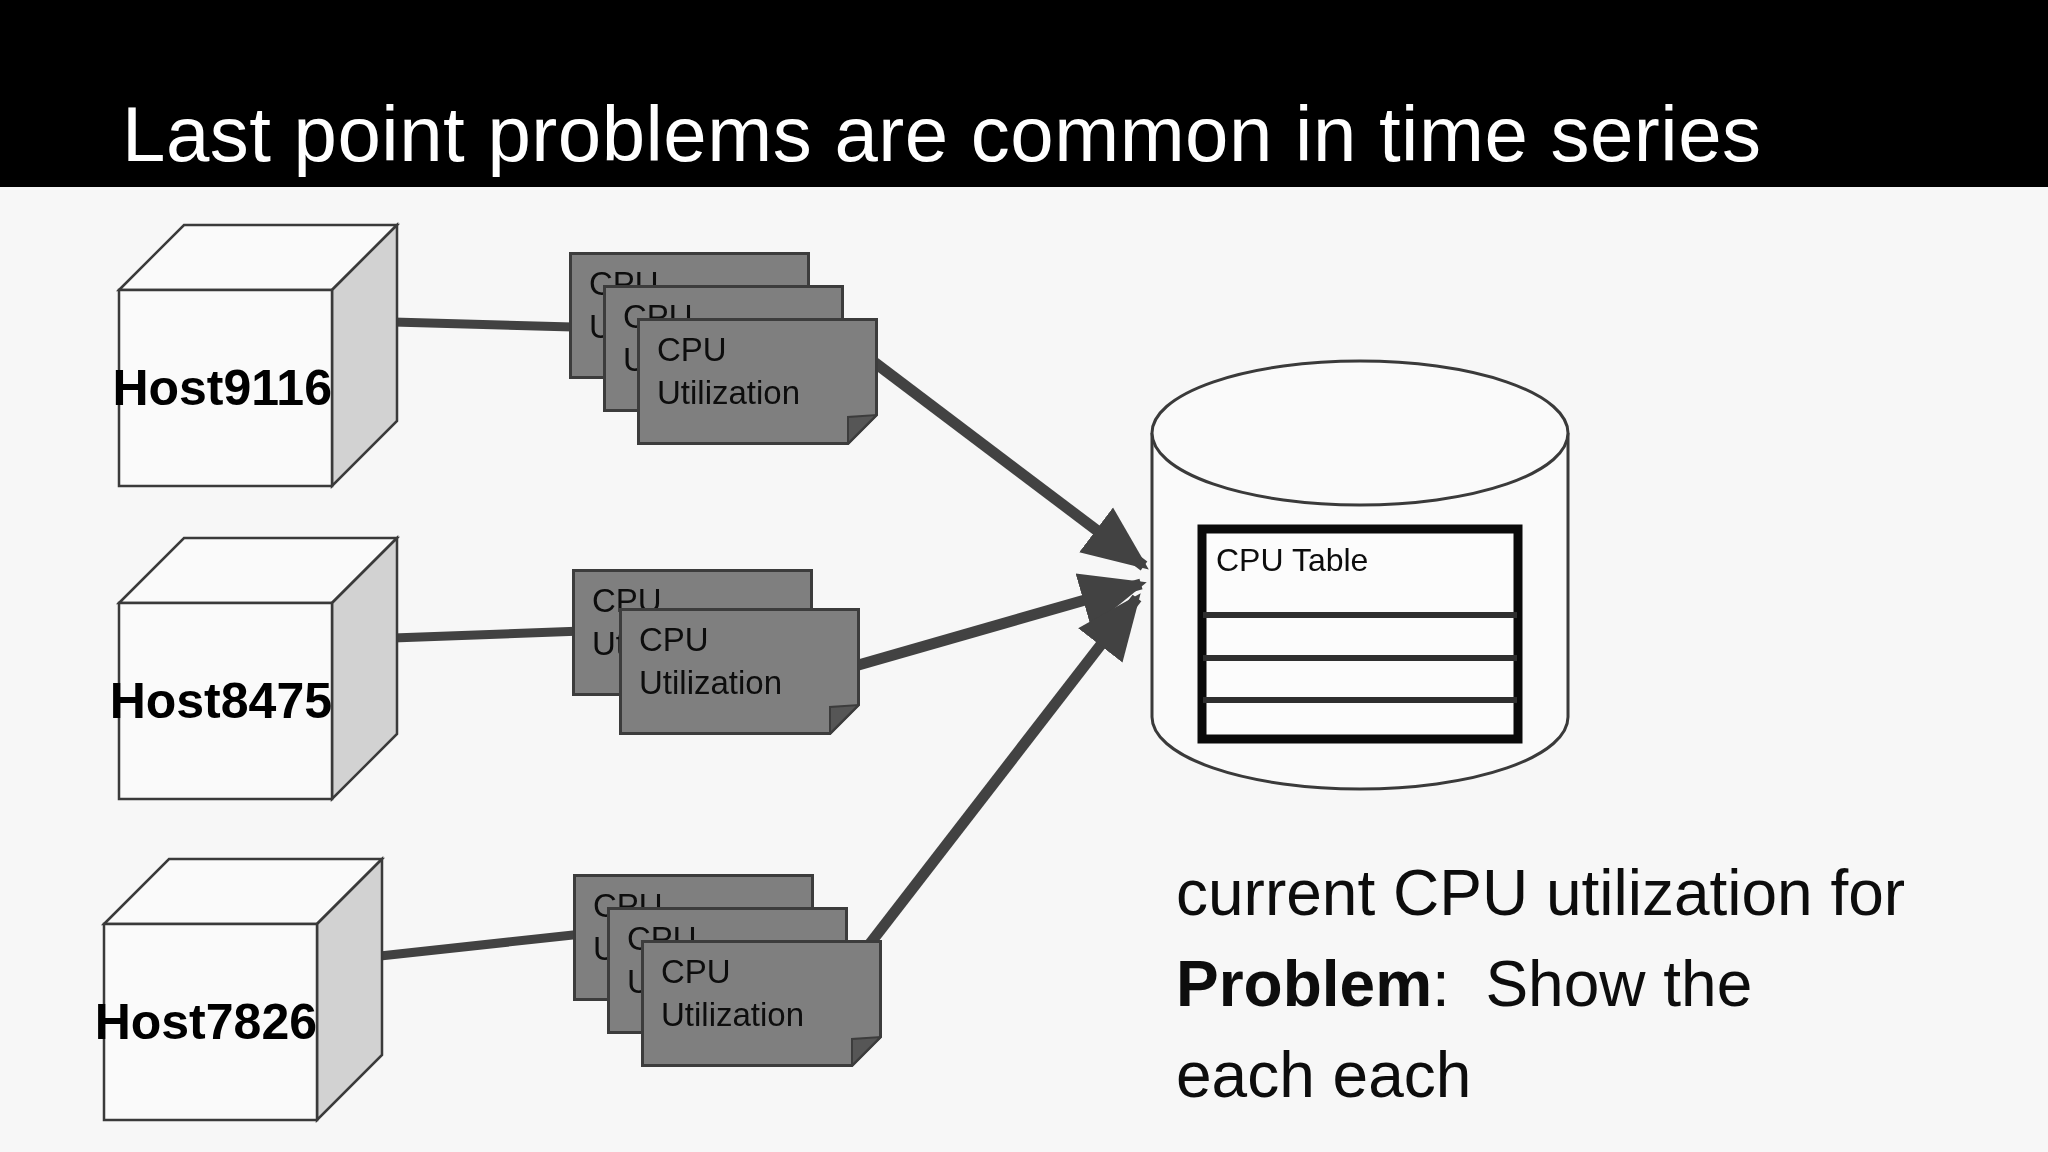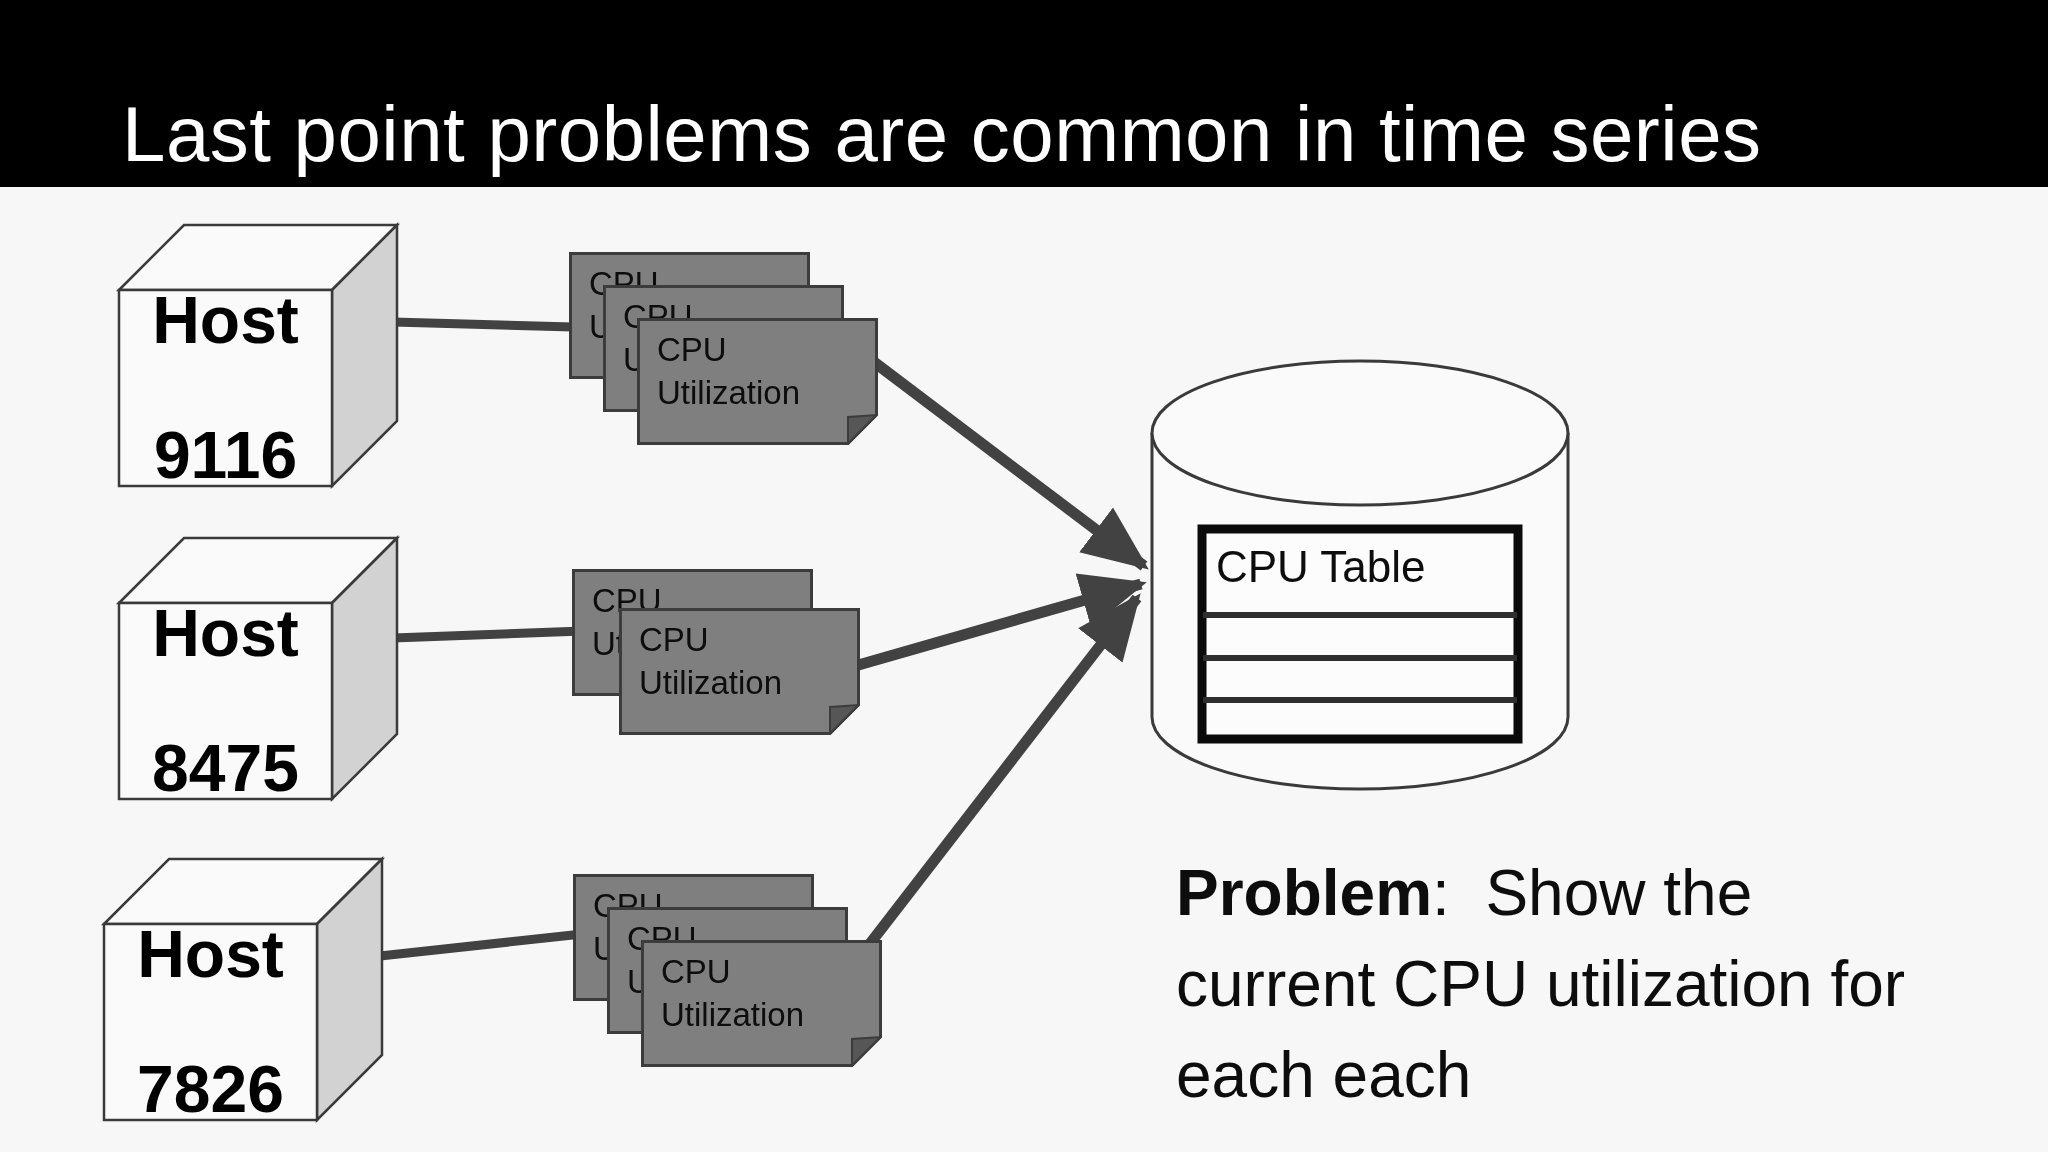--- a/index.html
+++ b/index.html
@@ -24,24 +24,24 @@
   .arrow{stroke:var(--line);stroke-width:11;fill:none;}
   .cyl{fill:var(--cube-front);stroke:var(--cube-stroke);stroke-width:3;}
   .tbl{fill:var(--table-fill);stroke:var(--table-border);stroke-width:9;}
   .tbl-row{stroke:var(--row-divider);stroke-width:6;}
   .card{position:absolute;width:241px;height:127px;}
   .card svg{position:absolute;left:0;top:0;}
   .card-main{fill:var(--card-fill);stroke:var(--card-border);stroke-width:3;stroke-linejoin:miter;}
   .card-fold{fill:var(--card-fold);stroke:var(--card-border);stroke-width:2;}
   .card-text{position:absolute;left:20px;top:10px;width:205px;font-size:33px;line-height:43px;
              color:var(--text);}
-  .host-label{position:absolute;width:213px;height:196px;display:flex;flex-direction:column;
-              align-items:center;justify-content:space-between;font-size:66px;font-weight:700;
+  .host-label{position:absolute;width:213px;height:196px;display:flex;flex-direction:row;
+              align-items:center;justify-content:flex-end;font-size:50px;font-weight:700;
               line-height:61px;color:#000;text-align:center;}
-  .table-title{position:absolute;left:1216px;top:542px;font-size:44px;color:var(--text);white-space:nowrap;}
+  .table-title{position:absolute;left:1216px;top:542px;font-size:32px;color:var(--text);white-space:nowrap;}
   .problem{position:absolute;left:1176px;top:848px;width:840px;font-size:64px;line-height:91px;color:var(--text);}
   .problem b{font-weight:700;}
 </style>
 </head>
 <body>
 
 <div class="slide">
 
   <div class="header">
     <div class="title">Last point problems are common in time series</div>
@@ -156,18 +156,18 @@
     <span>8475</span>
   </div>
   <div class="host-label" style="left:104px;top:924px;">
     <span>Host</span>
     <span>7826</span>
   </div>
 
   <div class="table-title">CPU Table</div>
 
   <div class="problem">
+    <div>current CPU utilization for</div>
     <div><b>Problem</b><span>:&nbsp; Show the</span></div>
-    <div>current CPU utilization for</div>
     <div>each each</div>
   </div>
 
 </div>
 
 </body></html>

